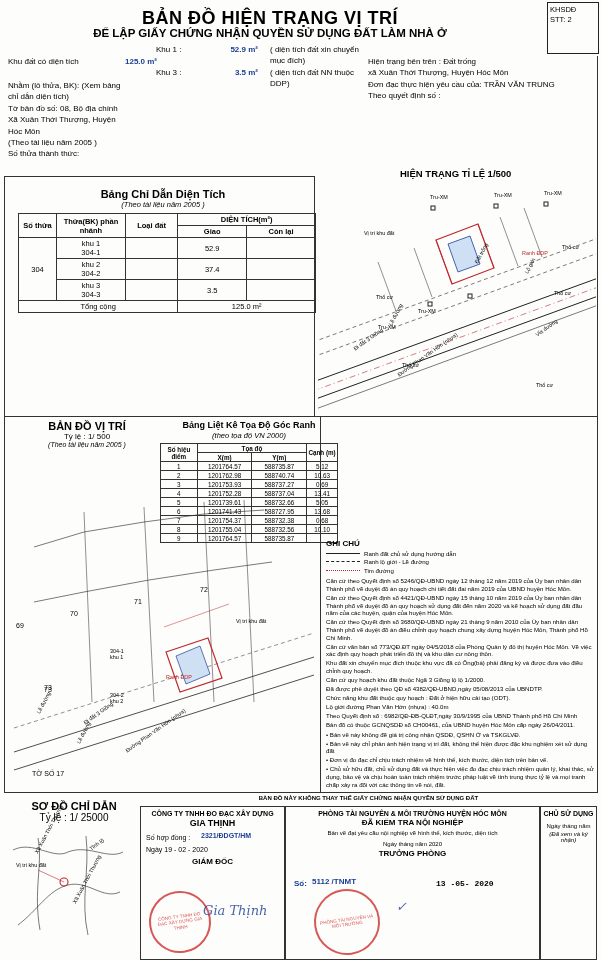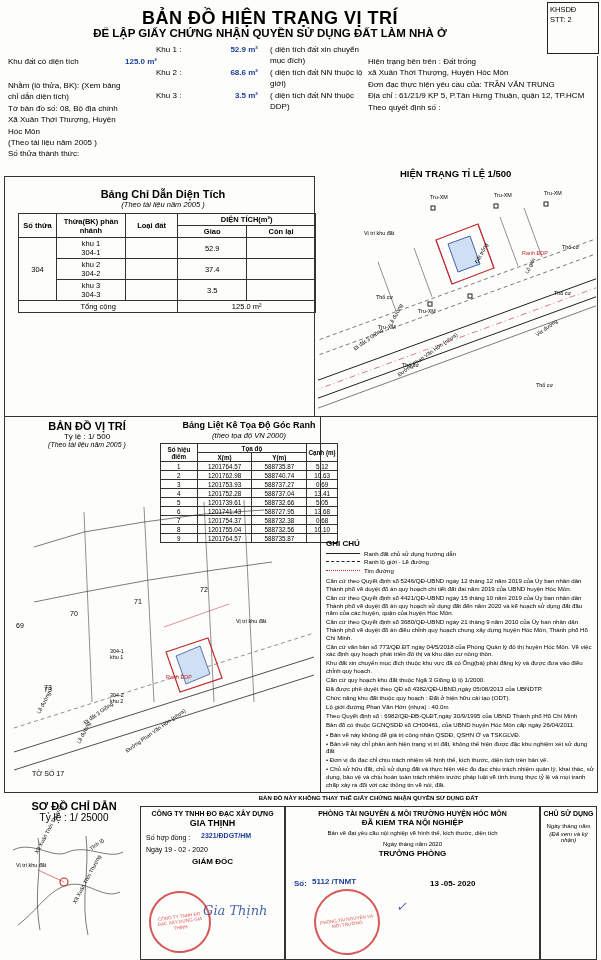--- a/index.html
+++ b/index.html
@@ -123,36 +123,30 @@
     </div>
     <div class="midcol">
       <div class="bluev" style="margin-left:-3px;margin-bottom:1px">125.0 m²</div>
       <div style="position:absolute;left:28px;top:-12px;width:215px">
         <div class="kbrow">
           <span class="k">Khu 1 :</span>
           <span class="v blue bold">52.9 m²</span>
           <span class="t">( diện tích đất xin chuyển mục đích)</span>
         </div>
         <div class="kbrow">
-          <span class="k">Khu 2 :</span>
-          <span class="v blue bold">68.6 m²</span>
-          <span class="t">( diện tích đất NN thuộc lộ giới)</span>
-        </div>
-        <div class="kbrow">
           <span class="k">Khu 3 :</span>
           <span class="v blue bold">3.5 m²</span>
           <span class="t">( diện tích đất NN thuộc DDP)</span>
         </div>
       </div>
     </div>
     <div class="rightcol">
       <div>Hiện trạng bên trên :  Đất trống</div>
       <div>xã Xuân Thới Thượng, Huyện Hóc Môn</div>
       <div>Đơn đạc thực hiện yêu cầu của:   TRẦN VĂN TRUNG</div>
-      <div>Địa chỉ : 61/21/9 KP 5, P.Tân Hưng Thuận, quận 12, TP.HCM</div>
       <div>Theo quyết định số :</div>
     </div>
   </div>
 
   <div class="abs" style="left:4px;top:176px;width:310px;border-top:1px solid #333;"></div>
   <div class="abs" style="left:4px;top:176px;width:0;height:240px;border-left:1px solid #333;"></div>
   <div class="abs" style="left:4px;top:416px;width:594px;border-top:1px solid #333;"></div>
   <div class="abs" style="left:314px;top:176px;width:0;height:240px;border-left:1px solid #333;"></div>
   <div class="abs" style="left:597px;top:56px;width:0;height:736px;border-left:1px solid #333;"></div>
   <div class="abs" style="left:4px;top:792px;width:594px;border-top:1px solid #333;"></div>
@@ -433,21 +427,21 @@
     </div>
 
     <div class="bbox" style="left:285px;top:10px;width:255px;height:154px;">
       <div class="bctr f7 bold" style="margin-top:3px;padding:0 4px">PHÒNG TÀI NGUYÊN &amp; MÔI TRƯỜNG HUYỆN HÓC MÔN</div>
       <div class="bctr f8 bold" style="margin-top:1px">ĐÃ KIỂM TRA NỘI NGHIỆP</div>
       <div class="bctr f6" style="margin-top:3px;padding:0 6px">Bản vẽ đạt yêu cầu nội nghiệp về hình thể, kích thước, diện tích</div>
       <div class="bctr f6" style="margin-top:5px">Ngày          tháng           năm 2020</div>
       <div class="bctr f8 bold" style="margin-top:2px">TRƯỞNG PHÒNG</div>
       <div class="f8 bold blue" style="position:absolute;left:8px;top:72px;">Số:</div>
       <div class="f8 bold blue" style="position:absolute;left:26px;top:70px;">5112 /TNMT</div>
-      <div class="f8 bold" style="position:absolute;left:144px;top:72px;">13 -05- 2020</div>
+      <div class="f8 bold" style="position:absolute;left:150px;top:72px;font-family:Liberation Mono, monospace;">13 -05- 2020</div>
       <div class="stamp" style="left:28px;top:82px;width:66px;height:66px;">PHÒNG TÀI NGUYÊN VÀ MÔI TRƯỜNG</div>
       <div class="sign" style="left:110px;top:92px;font-size:13px;">✓</div>
     </div>
 
     <div class="bbox" style="left:540px;top:10px;width:57px;height:154px;">
       <div class="bctr f7 bold" style="margin-top:3px">CHỦ SỬ DỤNG</div>
       <div class="bctr f6" style="margin-top:6px">Ngày        tháng        năm</div>
       <div class="bctr f6 ital" style="margin-top:2px">(Đã xem và ký nhận)</div>
     </div>
   </div>

